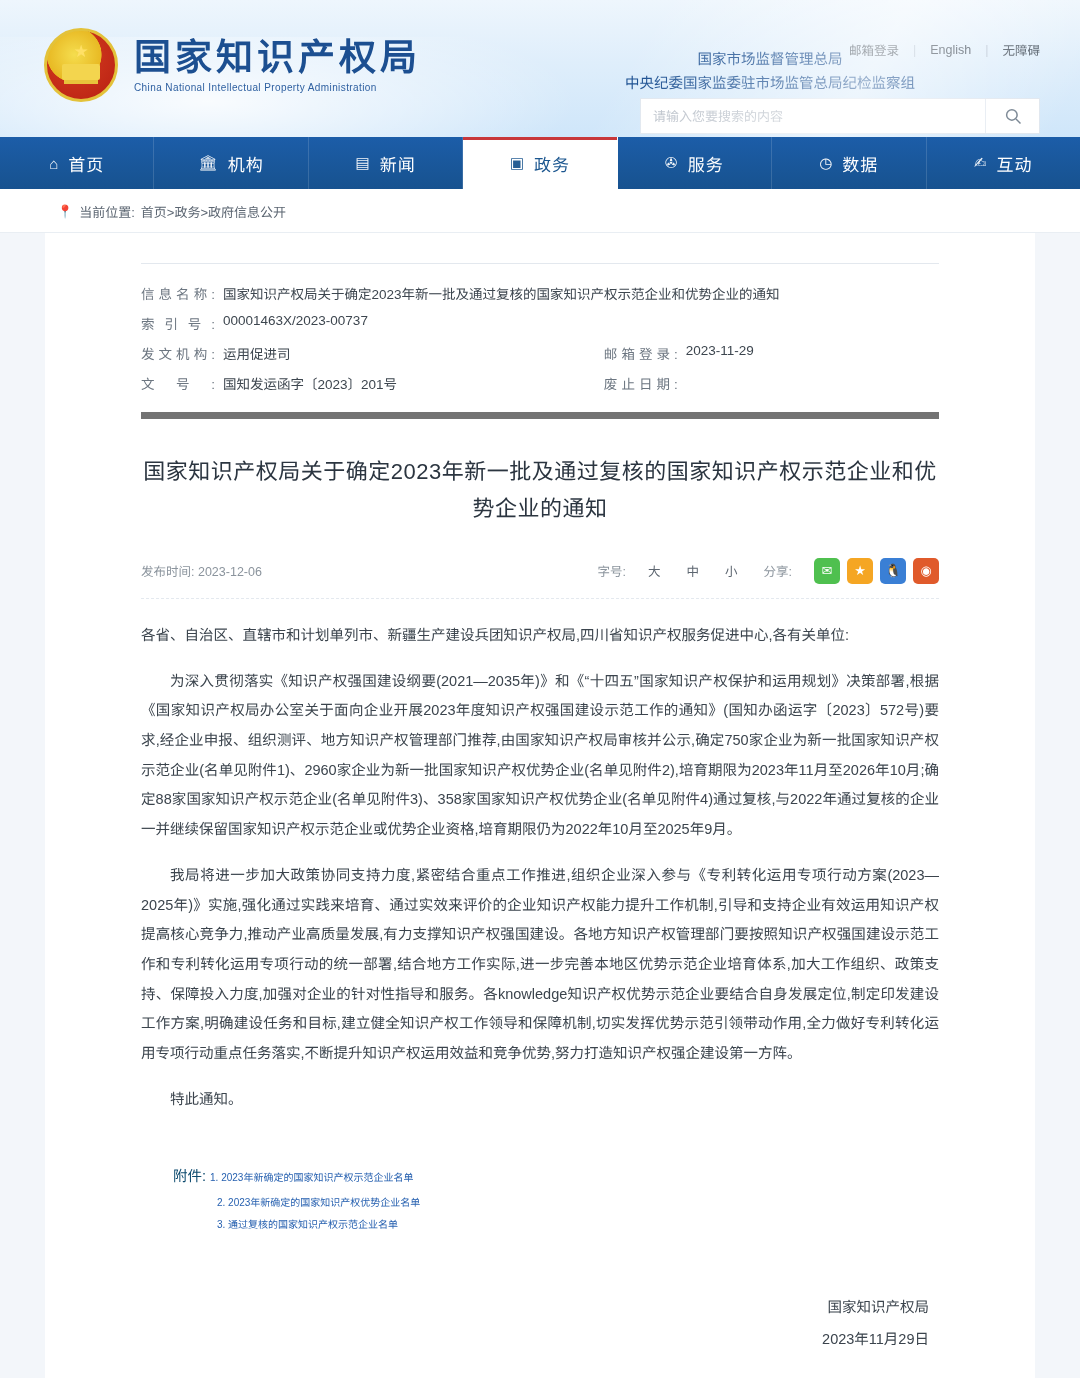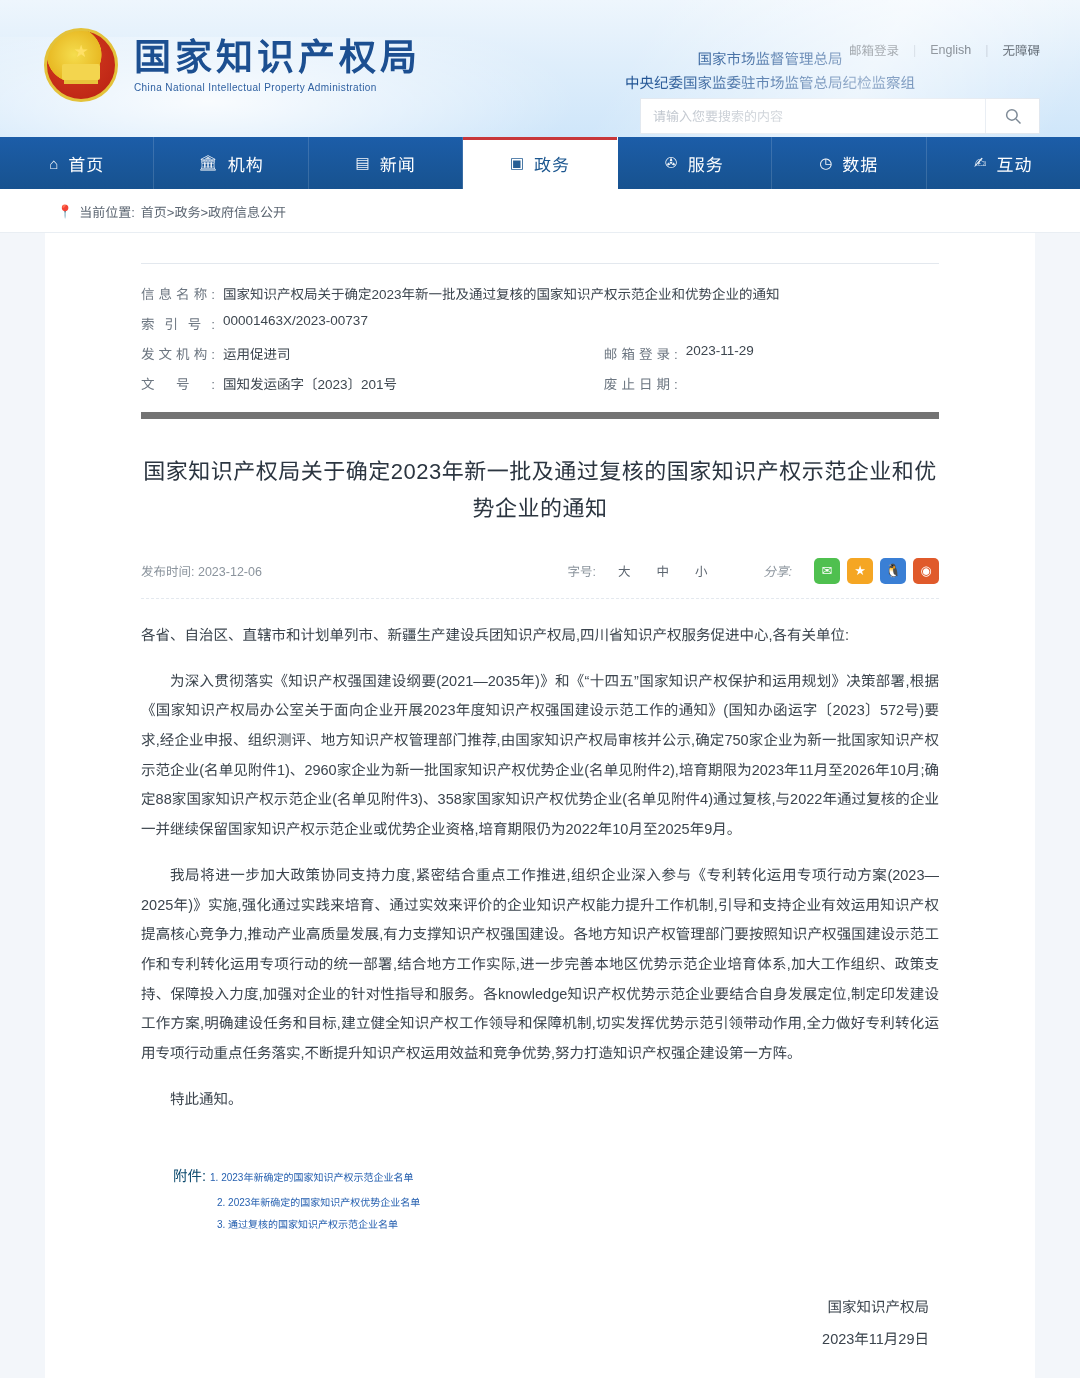--- a/index.html
+++ b/index.html
@@ -237,21 +237,21 @@
     padding-bottom: 14px;
     margin-bottom: 22px;
   }
   .pubtime { flex: none; }
   .meta-right {
     margin-left: auto;
     display: flex; align-items: center; gap: 18px;
   }
   .fontsize-label { color: #8b949d; }
   .fs-opt { color: #5d6670; cursor: pointer; padding: 0 4px; }
-  .share-label { color: #8b949d; margin-left: 34px; font-style: italic; }
+  .share-label { color: #8b949d; margin-left: 4px; }
   .share-icons { display: flex; gap: 7px; margin-left: 4px; }
   .sicon {
     width: 26px; height: 26px; border-radius: 5px;
     display: flex; align-items: center; justify-content: center;
     color: #fff; font-size: 13px; cursor: pointer;
   }
   .sicon.wechat { background: #4fc04f; }
   .sicon.sina  { background: #f5a623; }
   .sicon.qq    { background: #3a7fd5; }
   .sicon.more  { background: #e05a2b; }

